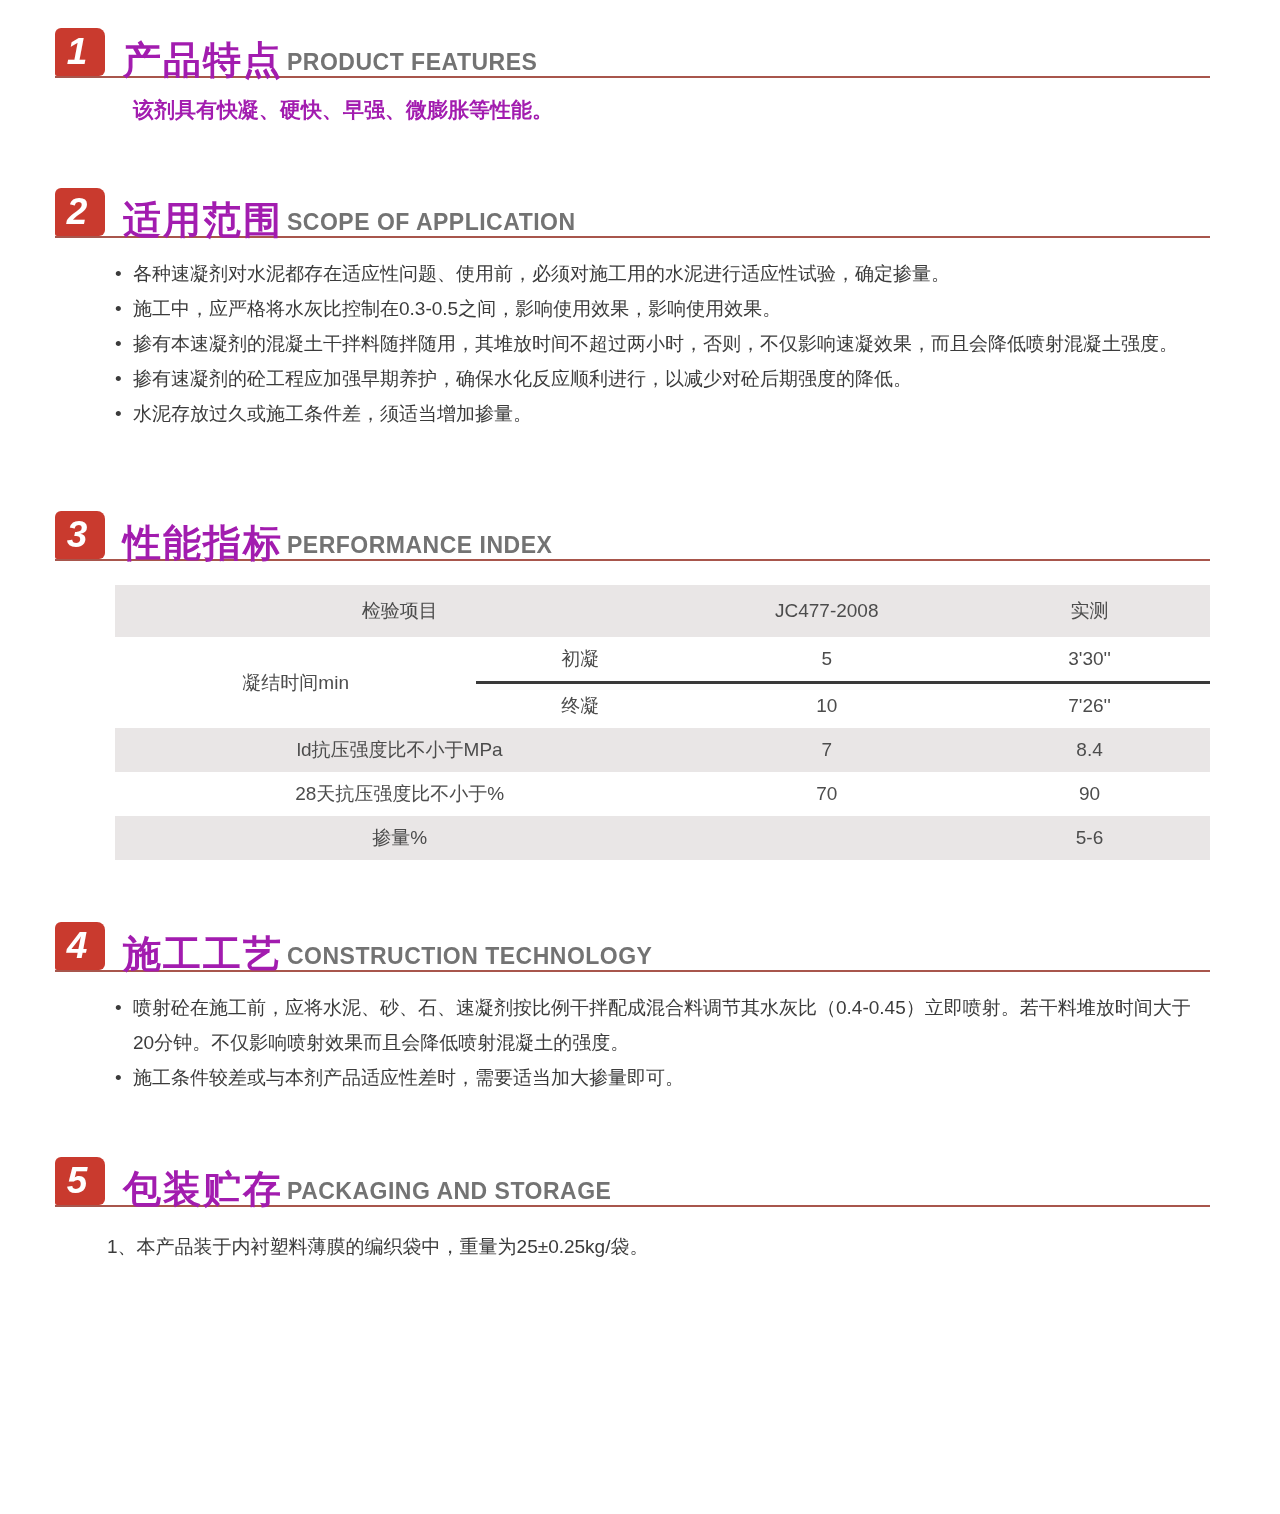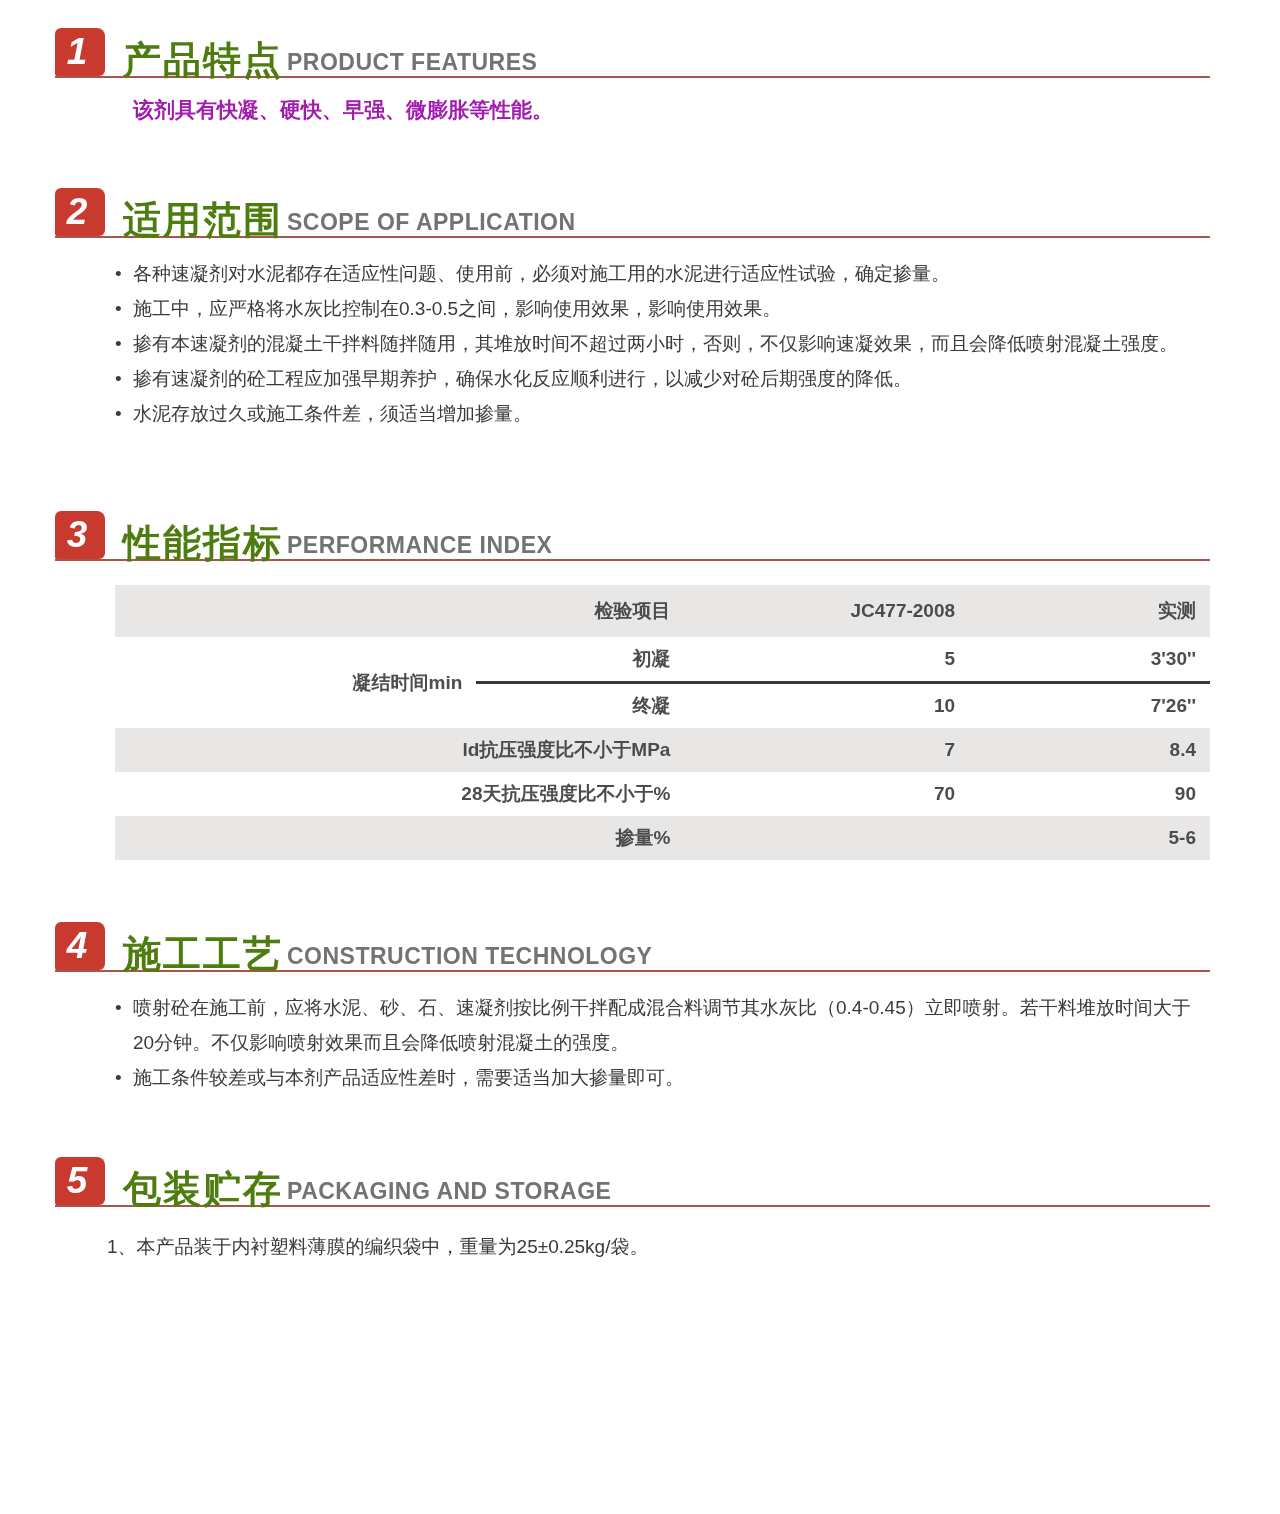--- a/index.html
+++ b/index.html
@@ -38,21 +38,21 @@
     font-weight: bold;
     font-style: italic;
     display: flex;
     align-items: center;
     justify-content: center;
     padding-right: 6px;
     flex: 0 0 auto;
   }
   .sec-title {
     margin: 0 0 0 18px;
-    color: #4d7c0f;
+    color: #a21caf;
     font-size: 38px;
     font-weight: bold;
     line-height: 1;
     letter-spacing: 2px;
     transform: translateY(3px);
   }
   .sec-sub {
     margin-left: 4px;
     color: #737373;
     font-size: 23px;
@@ -102,22 +102,22 @@
 
   
   .table-wrap { margin: 24px 0 0 60px; }
   table.perf-table {
     width: 100%;
     border-collapse: collapse;
     font-size: 19px;
     color: #4c4c4c;
   }
   table.perf-table th, table.perf-table td {
-    font-weight: bold;
-    text-align: right;
+    font-weight: normal;
+    text-align: center;
     padding: 9px 14px;
   }
   table.perf-table thead th {
     background: #e9e6e6;
     padding: 13px 14px;
   }
   .col-item   { width: 33%; }
   .col-sub    { width: 19%; }
   .col-std    { width: 26%; }
   .col-meas   { width: 22%; }

